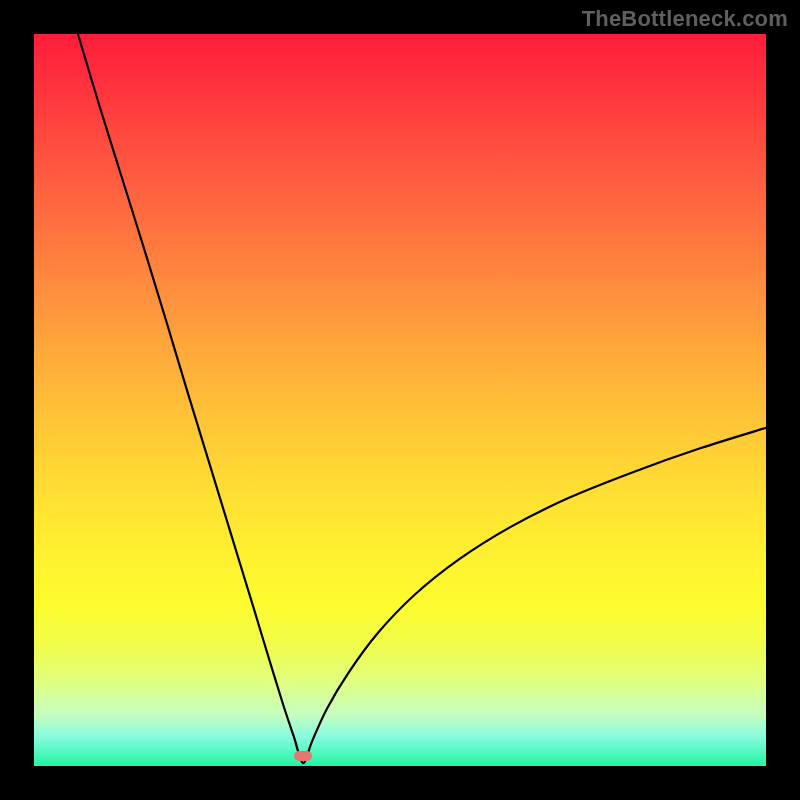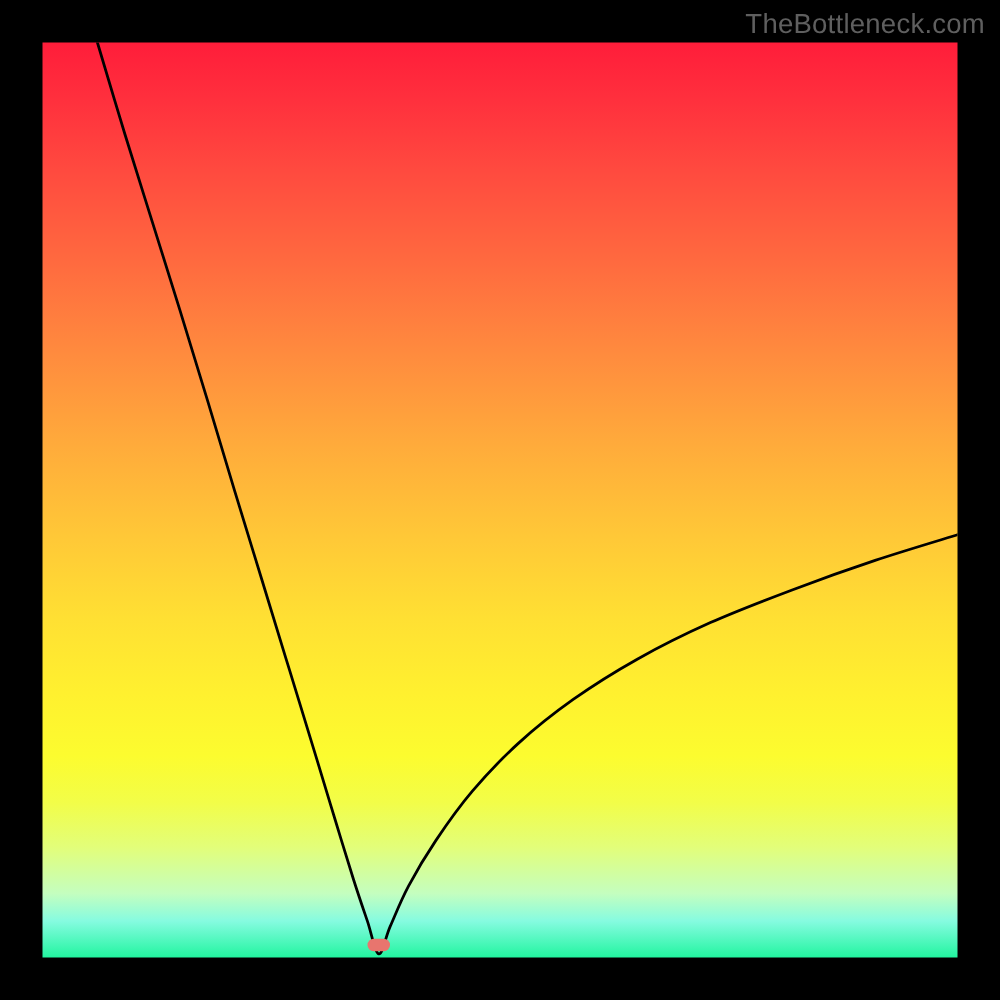--- a/index.html
+++ b/index.html
@@ -26,21 +26,21 @@
     width: 100%;
     height: 100%;
   }
   .watermark {
     position: absolute;
     top: 6px;
     right: 12px;
     color: #5f5f5f;
     font-size: 22px;
     letter-spacing: 0.2px;
-    font-weight: 400;
+    font-weight: 700;
   }
   svg.curve {
     position: absolute;
     left: 0;
     top: 0;
     width: 100%;
     height: 100%;
     pointer-events: none;
   }
   .marker {

